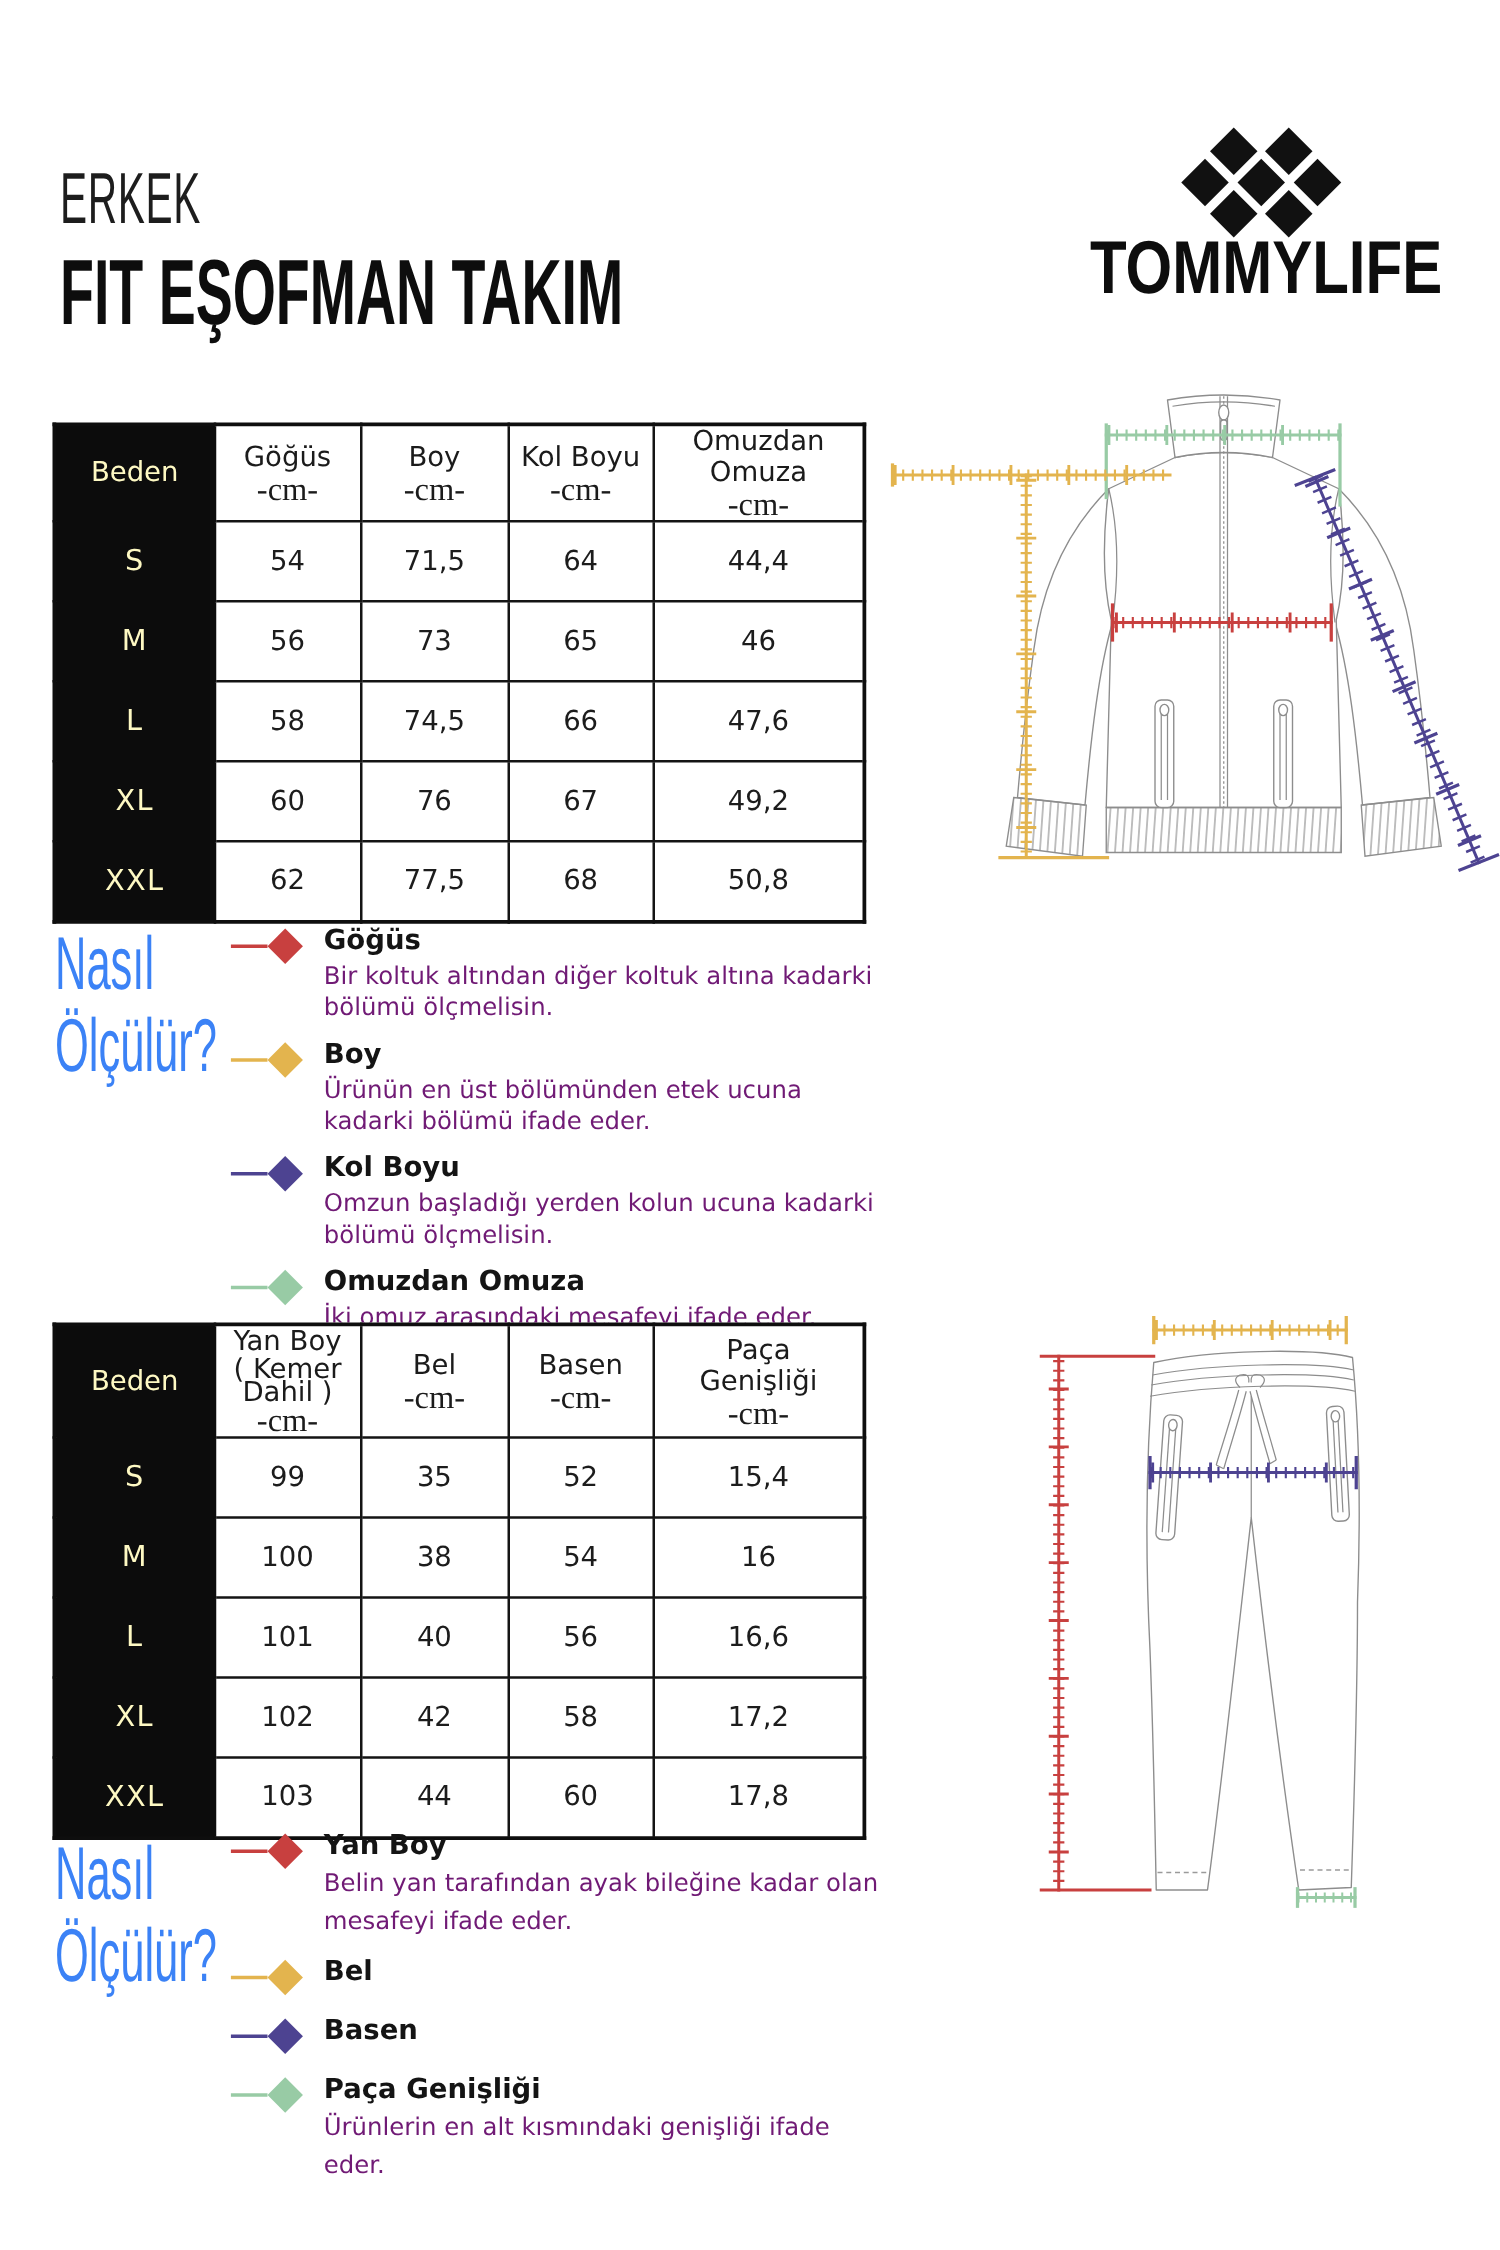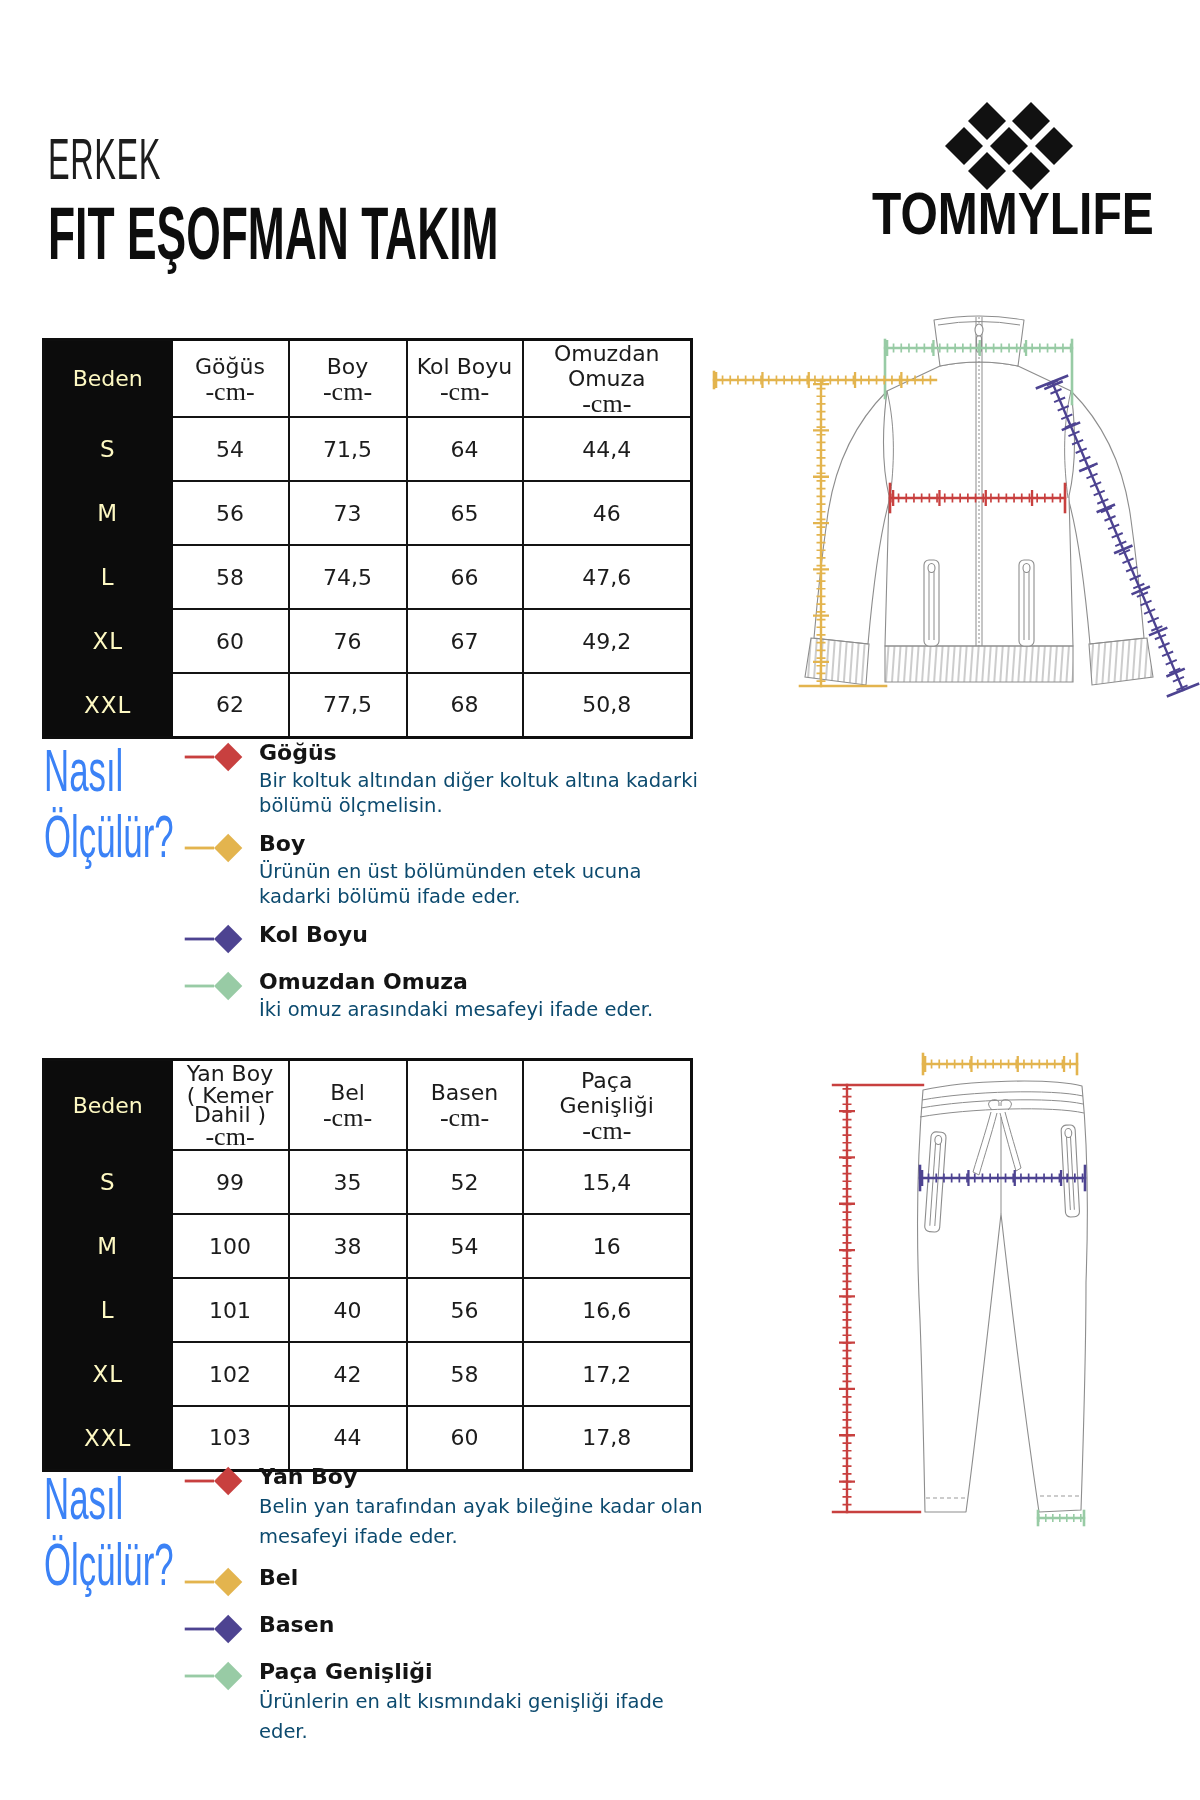--- a/index.html
+++ b/index.html
@@ -39,21 +39,21 @@
         transform:scaleX(.58);transform-origin:0 50%;white-space:nowrap;
         font-family:"Liberation Sans",sans-serif;}
   #mh1{top:738px;} #mh2{top:1466px;}
 
   
   .legend{position:absolute;left:183px;width:525px;}
   .legend .item{display:grid;grid-template-columns:64px 1fr;column-gap:12px;
         margin-bottom:13px;}
   .legend .marker{width:62px;height:34px;margin-top:0;}
   .legend h4{margin:0;font-size:22px;font-weight:700;line-height:26px;color:#141414;}
-  .legend p{margin:2px 0 0;font-size:19.5px;color:#0c4a6e;}
+  .legend p{margin:2px 0 0;font-size:19.5px;color:#701a75;}
   #legend-top{top:740px;} #legend-top p{line-height:25px;}
   #legend-bottom{top:1464px;} #legend-bottom p{line-height:30px;}
 
   
   .illus{position:absolute;}
   .garment{fill:#ffffff;stroke:#8d8d8d;stroke-width:1.1;stroke-linejoin:round;}
   .garment-line{fill:none;stroke:#8d8d8d;stroke-width:1;}
   .garment-dash{fill:none;stroke:#9a9a9a;stroke-width:1.2;stroke-dasharray:4 3;}
   .rib{fill:url(#rib1);stroke:#8d8d8d;stroke-width:1.1;}
   .ruler-base{fill:none;stroke-width:2.4;stroke-linecap:square;}
@@ -248,20 +248,21 @@
         <p>Ürünün en üst bölümünden etek ucuna kadarki bölümü ifade eder.</p>
       </div>
     </div>
     <div class="item">
       <svg class="marker" viewBox="0 0 62 36">
         <line x1="0" y1="18" x2="31" y2="18" stroke-width="3" stroke="#4d4391"></line>
         <path d="M46 3 L61 18 L46 33 L31 18 Z" fill="#4d4391"></path>
       </svg>
       <div>
         <h4>Kol Boyu</h4>
+        <p>Omzun başladığı yerden kolun ucuna kadarki bölümü ölçmelisin.</p>
       </div>
     </div>
     <div class="item">
       <svg class="marker" viewBox="0 0 62 36">
         <line x1="0" y1="18" x2="31" y2="18" stroke-width="3" stroke="#98cba5"></line>
         <path d="M46 3 L61 18 L46 33 L31 18 Z" fill="#98cba5"></path>
       </svg>
       <div>
         <h4>Omuzdan Omuza</h4>
         <p>İki omuz arasındaki mesafeyi ifade eder.</p>

